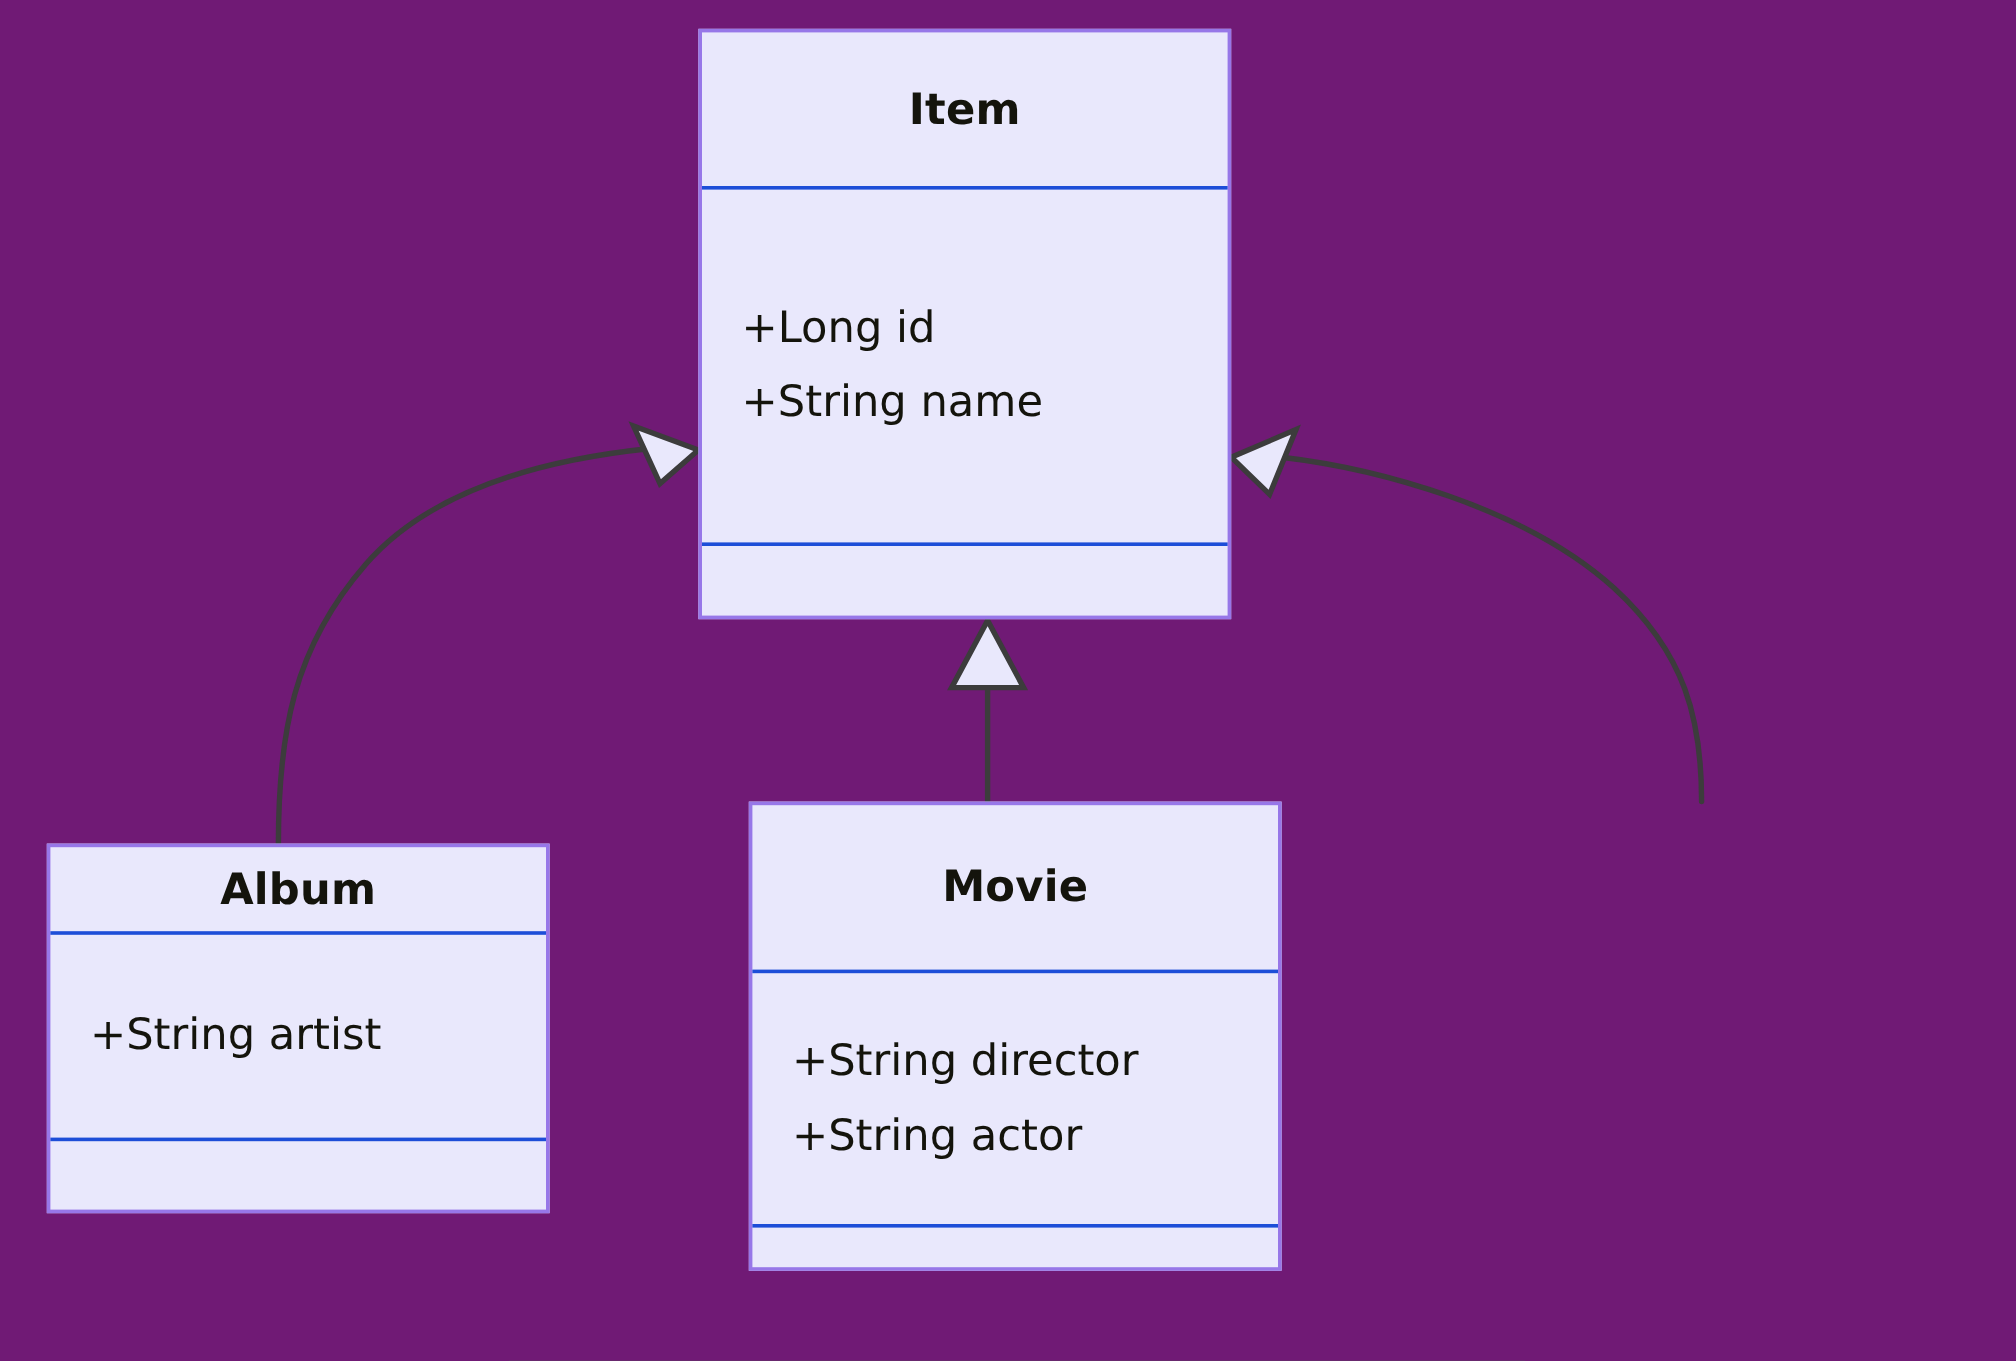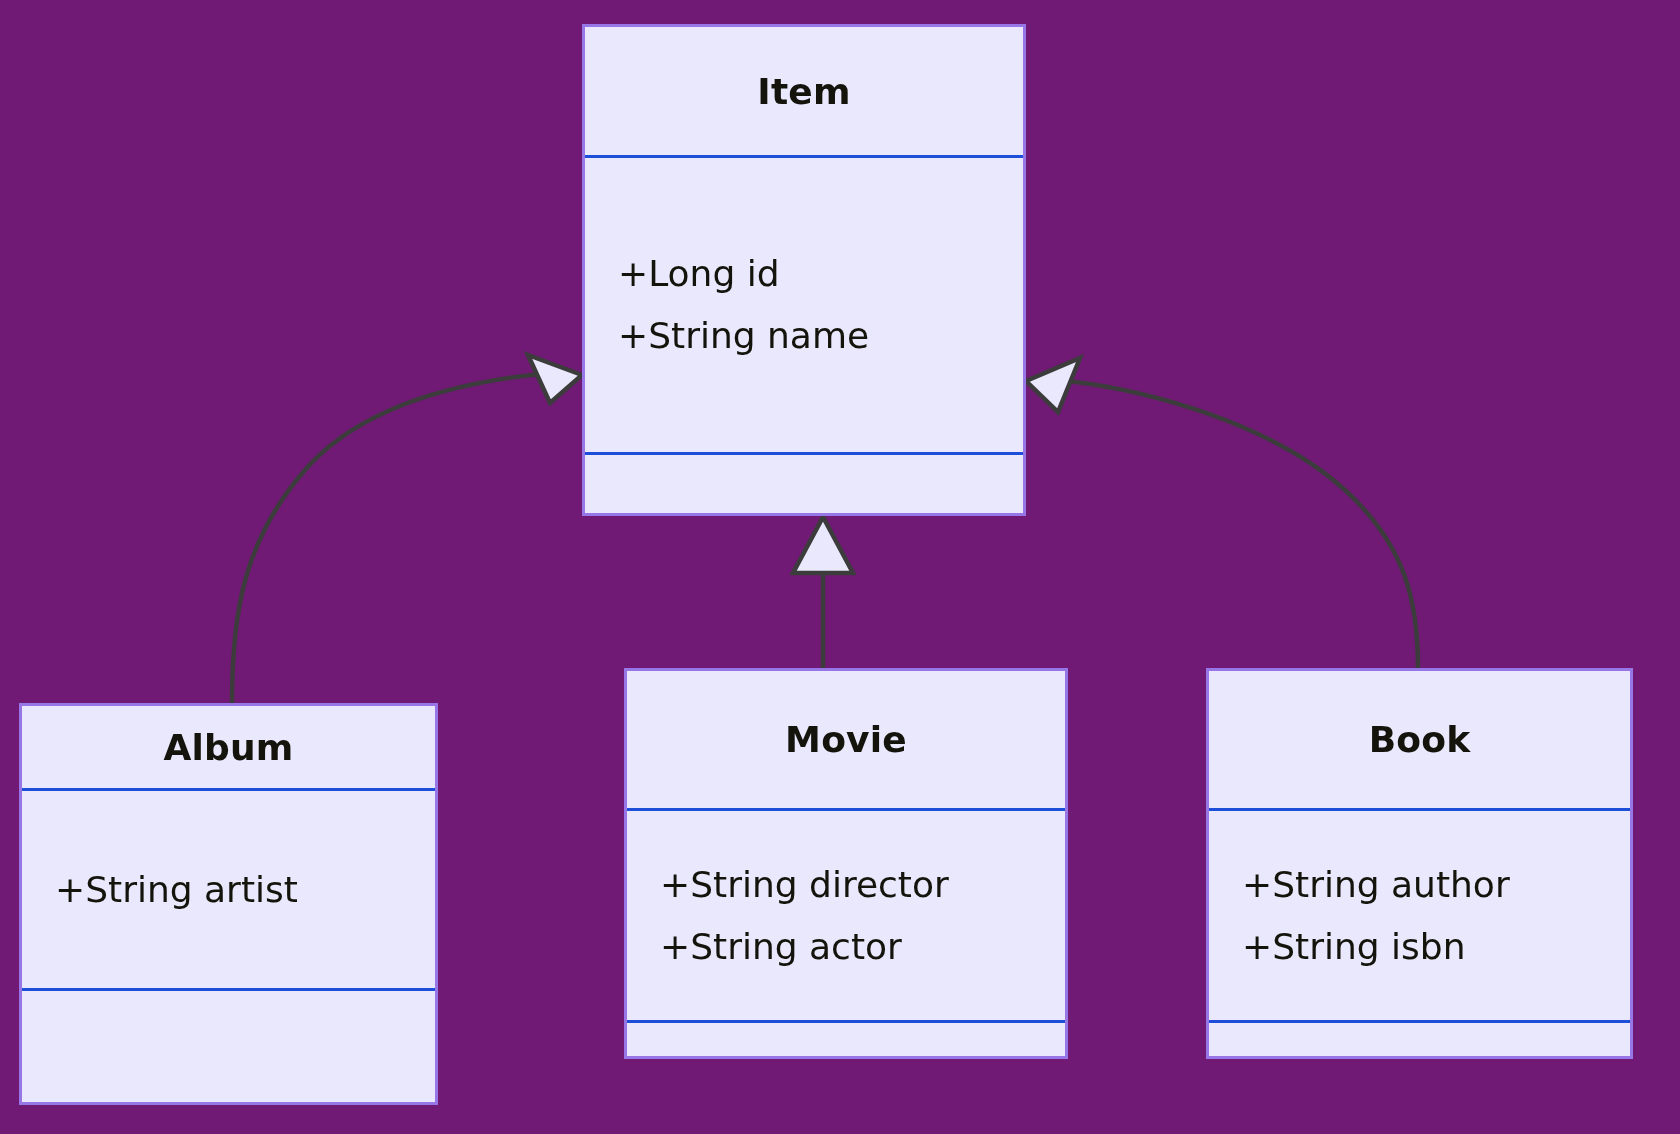--- a/index.html
+++ b/index.html
@@ -74,21 +74,21 @@
     line-height: 1.72;
     white-space: nowrap;
   }
 
   
   #class-item      { left: 582px; top: 24px;  width: 444px; height: 492px; }
   #class-item .title-compartment      { height: 128px; }
   #class-item .attributes-compartment { height: 297px; }
   #class-item .methods-compartment    { height: 61px;  }
 
-  #class-album     { left: 19px;  top: 703px; width: 419px; height: 402px; }
+  #class-album     { left: 39px;  top: 703px; width: 419px; height: 308px; }
   #class-album .title-compartment      { height: 82px;  }
   #class-album .attributes-compartment { height: 200px; }
   #class-album .methods-compartment    { height: 70px;  }
 
   #class-movie     { left: 624px; top: 668px; width: 444px; height: 391px; }
   #class-movie .title-compartment      { height: 137px; }
   #class-movie .attributes-compartment { height: 212px; }
   #class-movie .methods-compartment    { height: 36px;  }
 
   #class-book      { left: 1206px; top: 668px; width: 427px; height: 391px; }
@@ -144,24 +144,14 @@
     <div class="compartment title-compartment">
       <span class="class-name">Movie</span>
     </div>
     <div class="compartment attributes-compartment divider">
       <span class="attribute-row">+String director</span>
       <span class="attribute-row">+String actor</span>
     </div>
     <div class="compartment methods-compartment divider"></div>
   </div>
 
-  <div class="uml-class" id="class-book">
-    <div class="compartment title-compartment">
-      <span class="class-name">Book</span>
-    </div>
-    <div class="compartment attributes-compartment divider">
-      <span class="attribute-row">+String author</span>
-      <span class="attribute-row">+String isbn</span>
-    </div>
-    <div class="compartment methods-compartment divider"></div>
-  </div>
 
 </div>
 
 </body></html>

